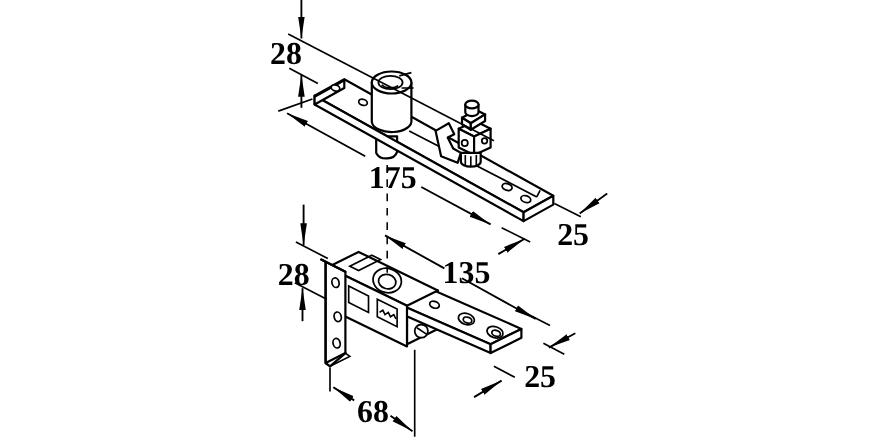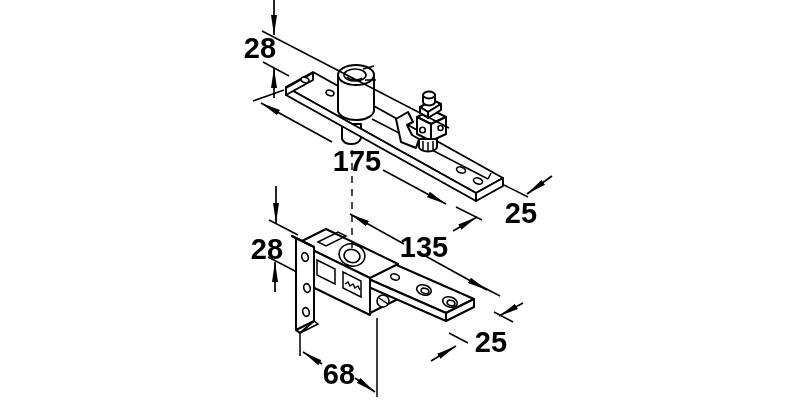--- a/index.html
+++ b/index.html
@@ -1,18 +1,18 @@
 <!DOCTYPE html>
 <html><head>
 <meta charset="utf-8">
 <style>
   html,body{margin:0;padding:0;}
   body{width:800px;height:400px;background:#ffffff;overflow:hidden;
        font-family:"Liberation Sans", sans-serif;}
-  #stage{position:relative;width:800px;height:400px;background:#ffffff;}
+  #stage{position:relative;width:800px;height:400px;background:#ffffff;font-family:Liberation Serif, serif;}
   svg{position:absolute;left:0;top:0;}
   .part{fill:#ffffff;stroke:#000000;stroke-width:2;stroke-linejoin:round;}
   .pline{fill:none;stroke:#000000;stroke-width:2;stroke-linejoin:round;stroke-linecap:round;}
   .thin{fill:none;stroke:#000000;stroke-width:1.5;}
   .dim{fill:none;stroke:#000000;stroke-width:1.7;}
   .cl{fill:none;stroke:#000000;stroke-width:1.4;stroke-dasharray:7 6;}
   .hole{fill:#ffffff;stroke:#000000;stroke-width:1.6;}
   .dimtext{font-weight:bold;font-size:29px;fill:#000000;text-anchor:middle;}
 </style>
 </head>

